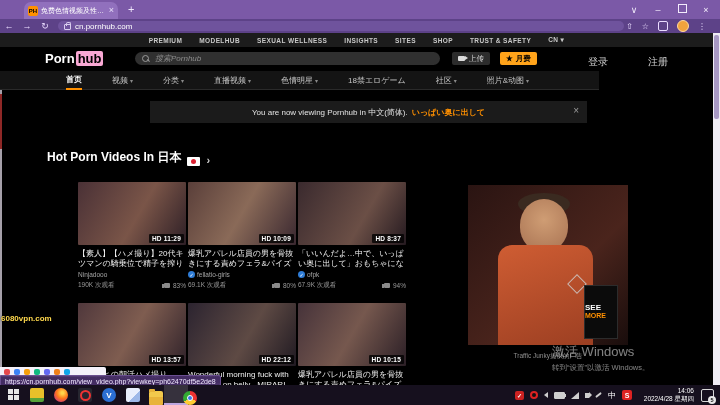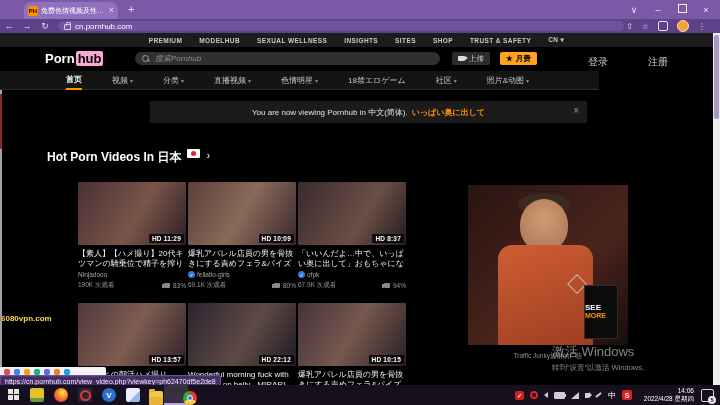--- a/index.html
+++ b/index.html
@@ -66,21 +66,21 @@
   .mn.active{color:#fff;border-bottom:2px solid #ff9000;font-weight:bold;}
 
   .langbanner{left:150px;top:68px;width:437px;height:22px;background:#1b1b1b;display:flex;align-items:center;
               justify-content:center;gap:4px;font-size:8px;color:#e3e3e3;}
   .langbanner .jp{color:#ff9000;font-weight:bold;}
   .bannerx{position:absolute;right:8px;top:4px;color:#9a9a9a;font-size:10px;}
 
   .promo{left:0;top:97px;width:713px;text-align:center;font-size:7.5px;color:#e5e5e5;}
   .promo .hl{color:#ff9000;font-weight:bold;}
 
-  .heading{left:47px;top:116px;display:flex;align-items:flex-start;gap:6px;color:#fff;font-size:12px;font-weight:bold;}
+  .heading{left:47px;top:116px;display:flex;align-items:flex-end;gap:6px;color:#fff;font-size:12px;font-weight:bold;}
   .jflag{width:13px;height:9px;background:#fff;border-radius:1px;position:relative;}
   .jflag:after{content:"";position:absolute;left:4px;top:2px;width:5px;height:5px;border-radius:50%;background:#d23;}
   .headchev{color:#cfcfcf;font-size:11px;font-weight:bold;}
 
   
   .card{width:108px;position:absolute;}
   .thumb{width:108px;height:63px;position:relative;border-radius:1px;}
   .c1 .thumb{background:linear-gradient(120deg,#4a3136,#7a5548 55%,#2e1f26);}
   .c2 .thumb{background:linear-gradient(120deg,#5a3f3a,#8a6a58 50%,#3a2830);}
   .c3 .thumb{background:linear-gradient(120deg,#3a2a2e,#6b4f46 60%,#251a20);}

